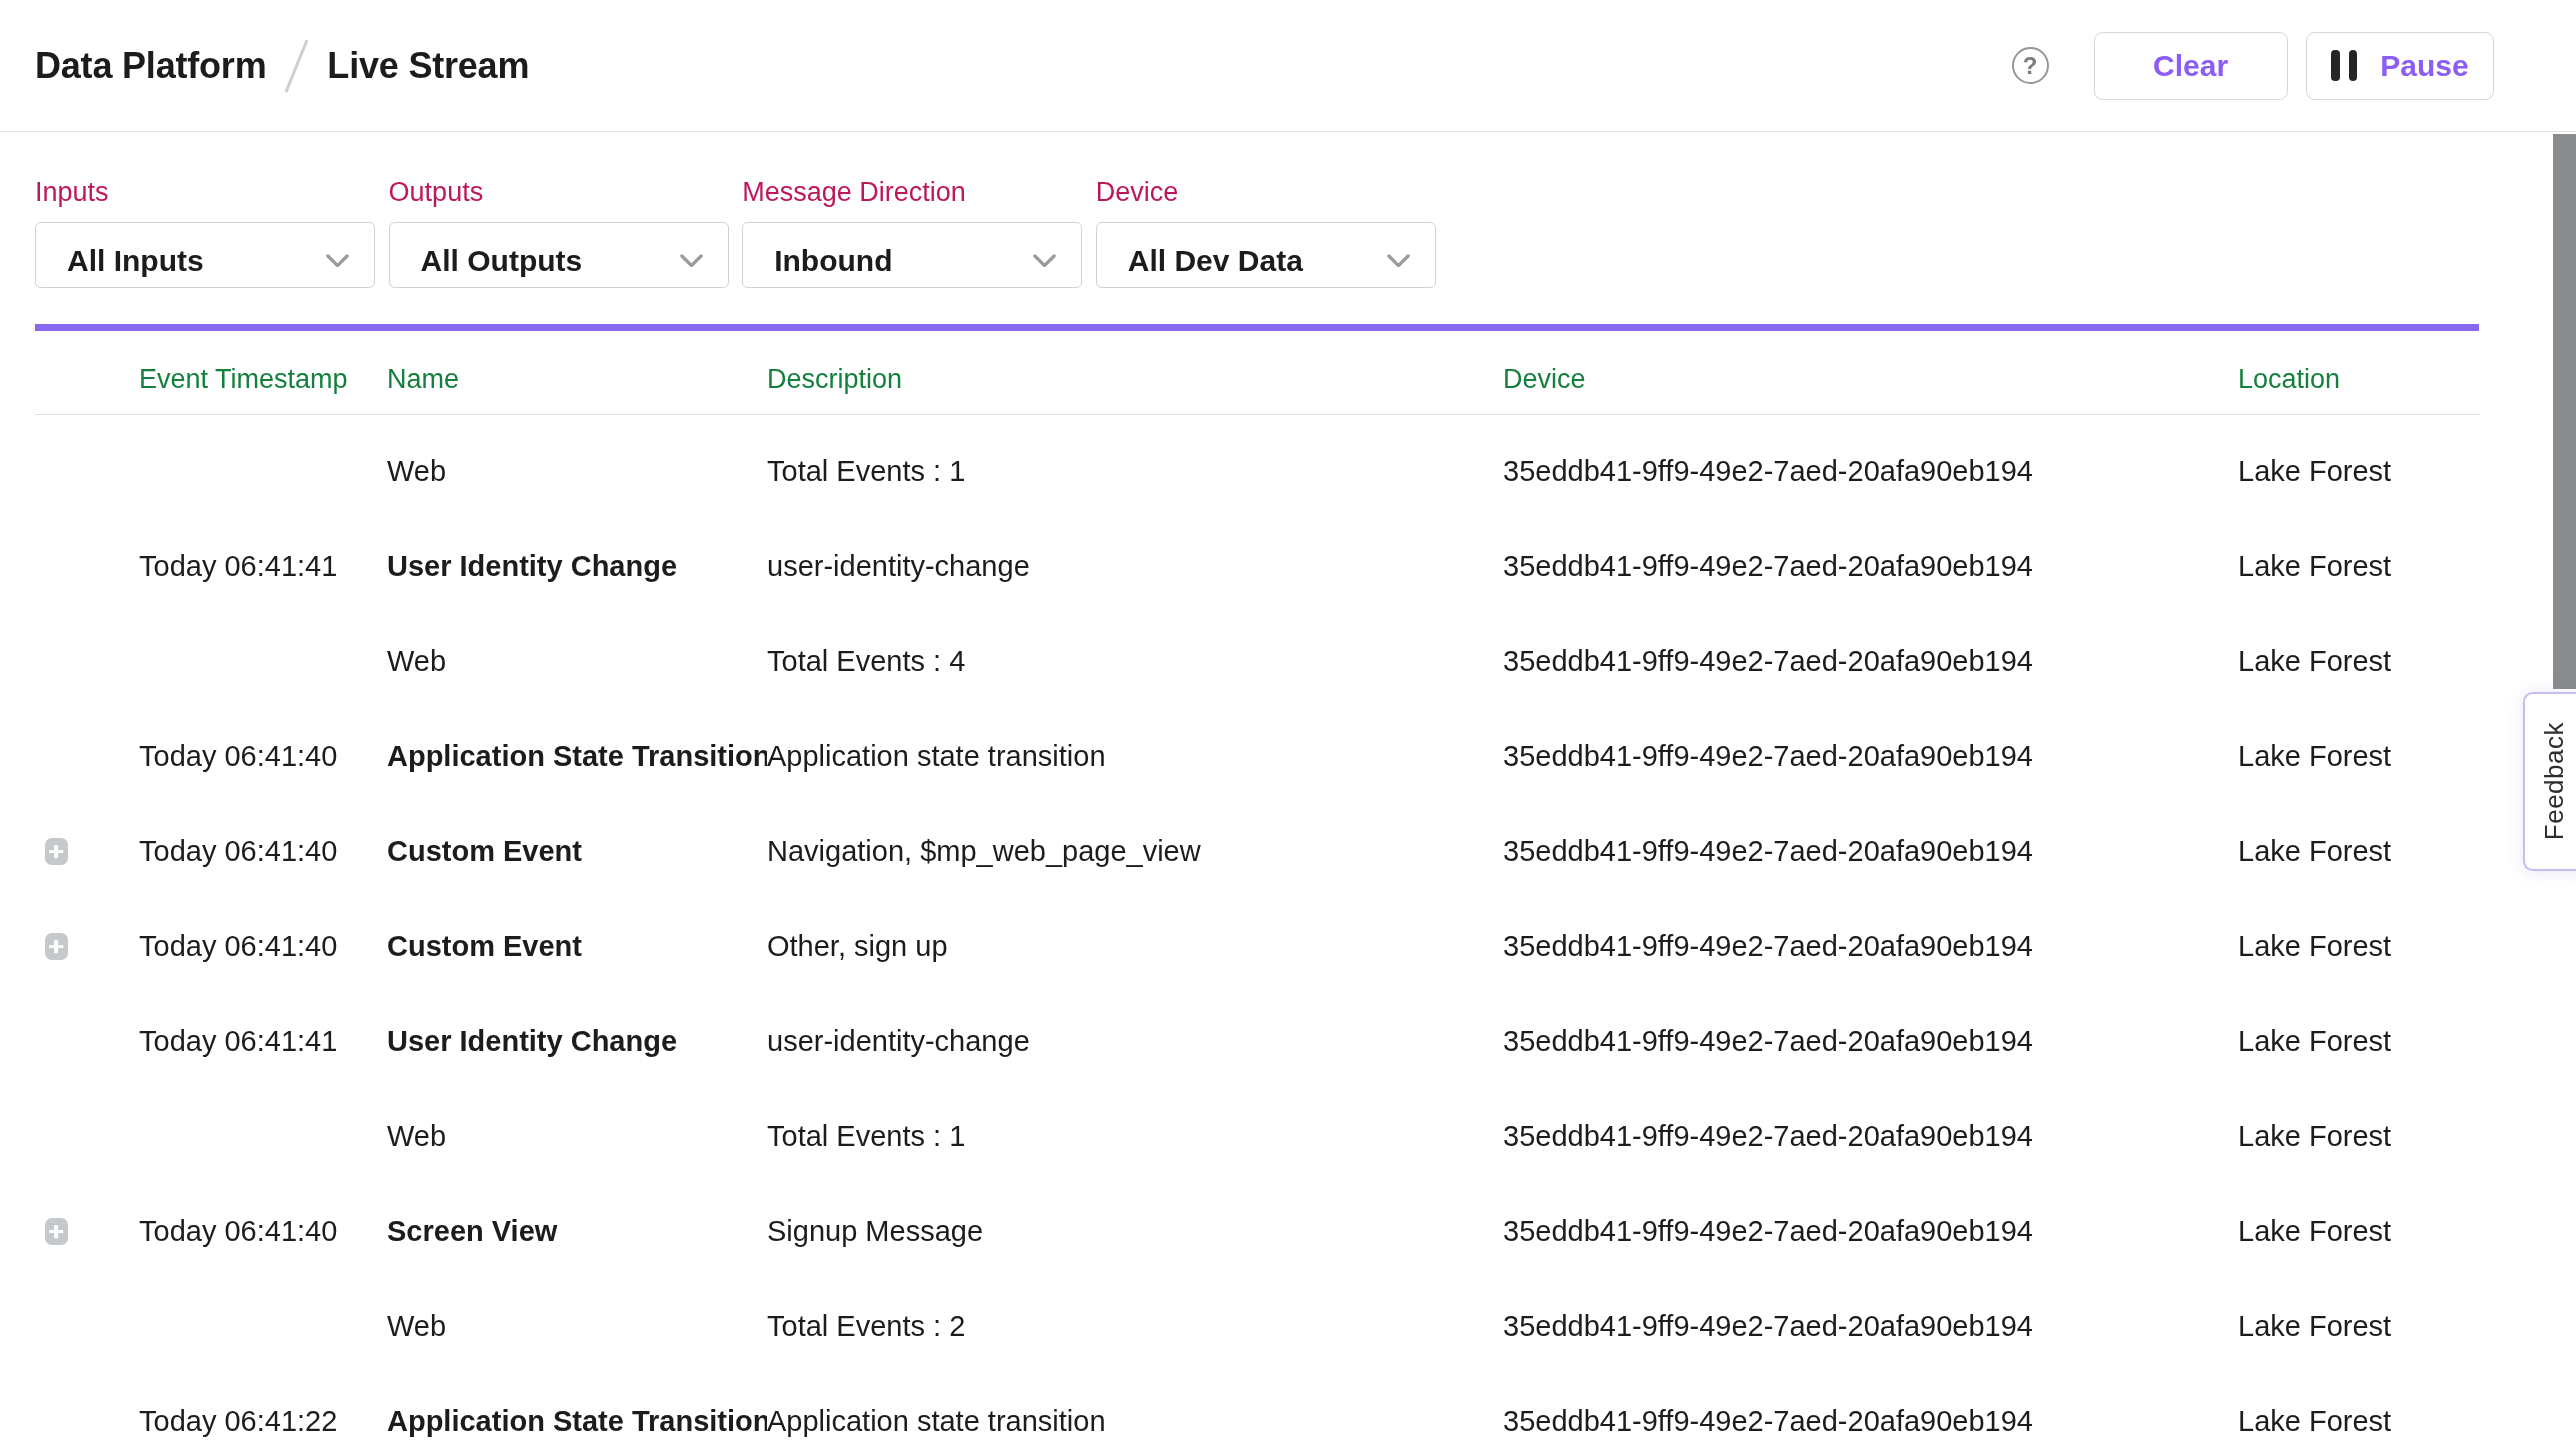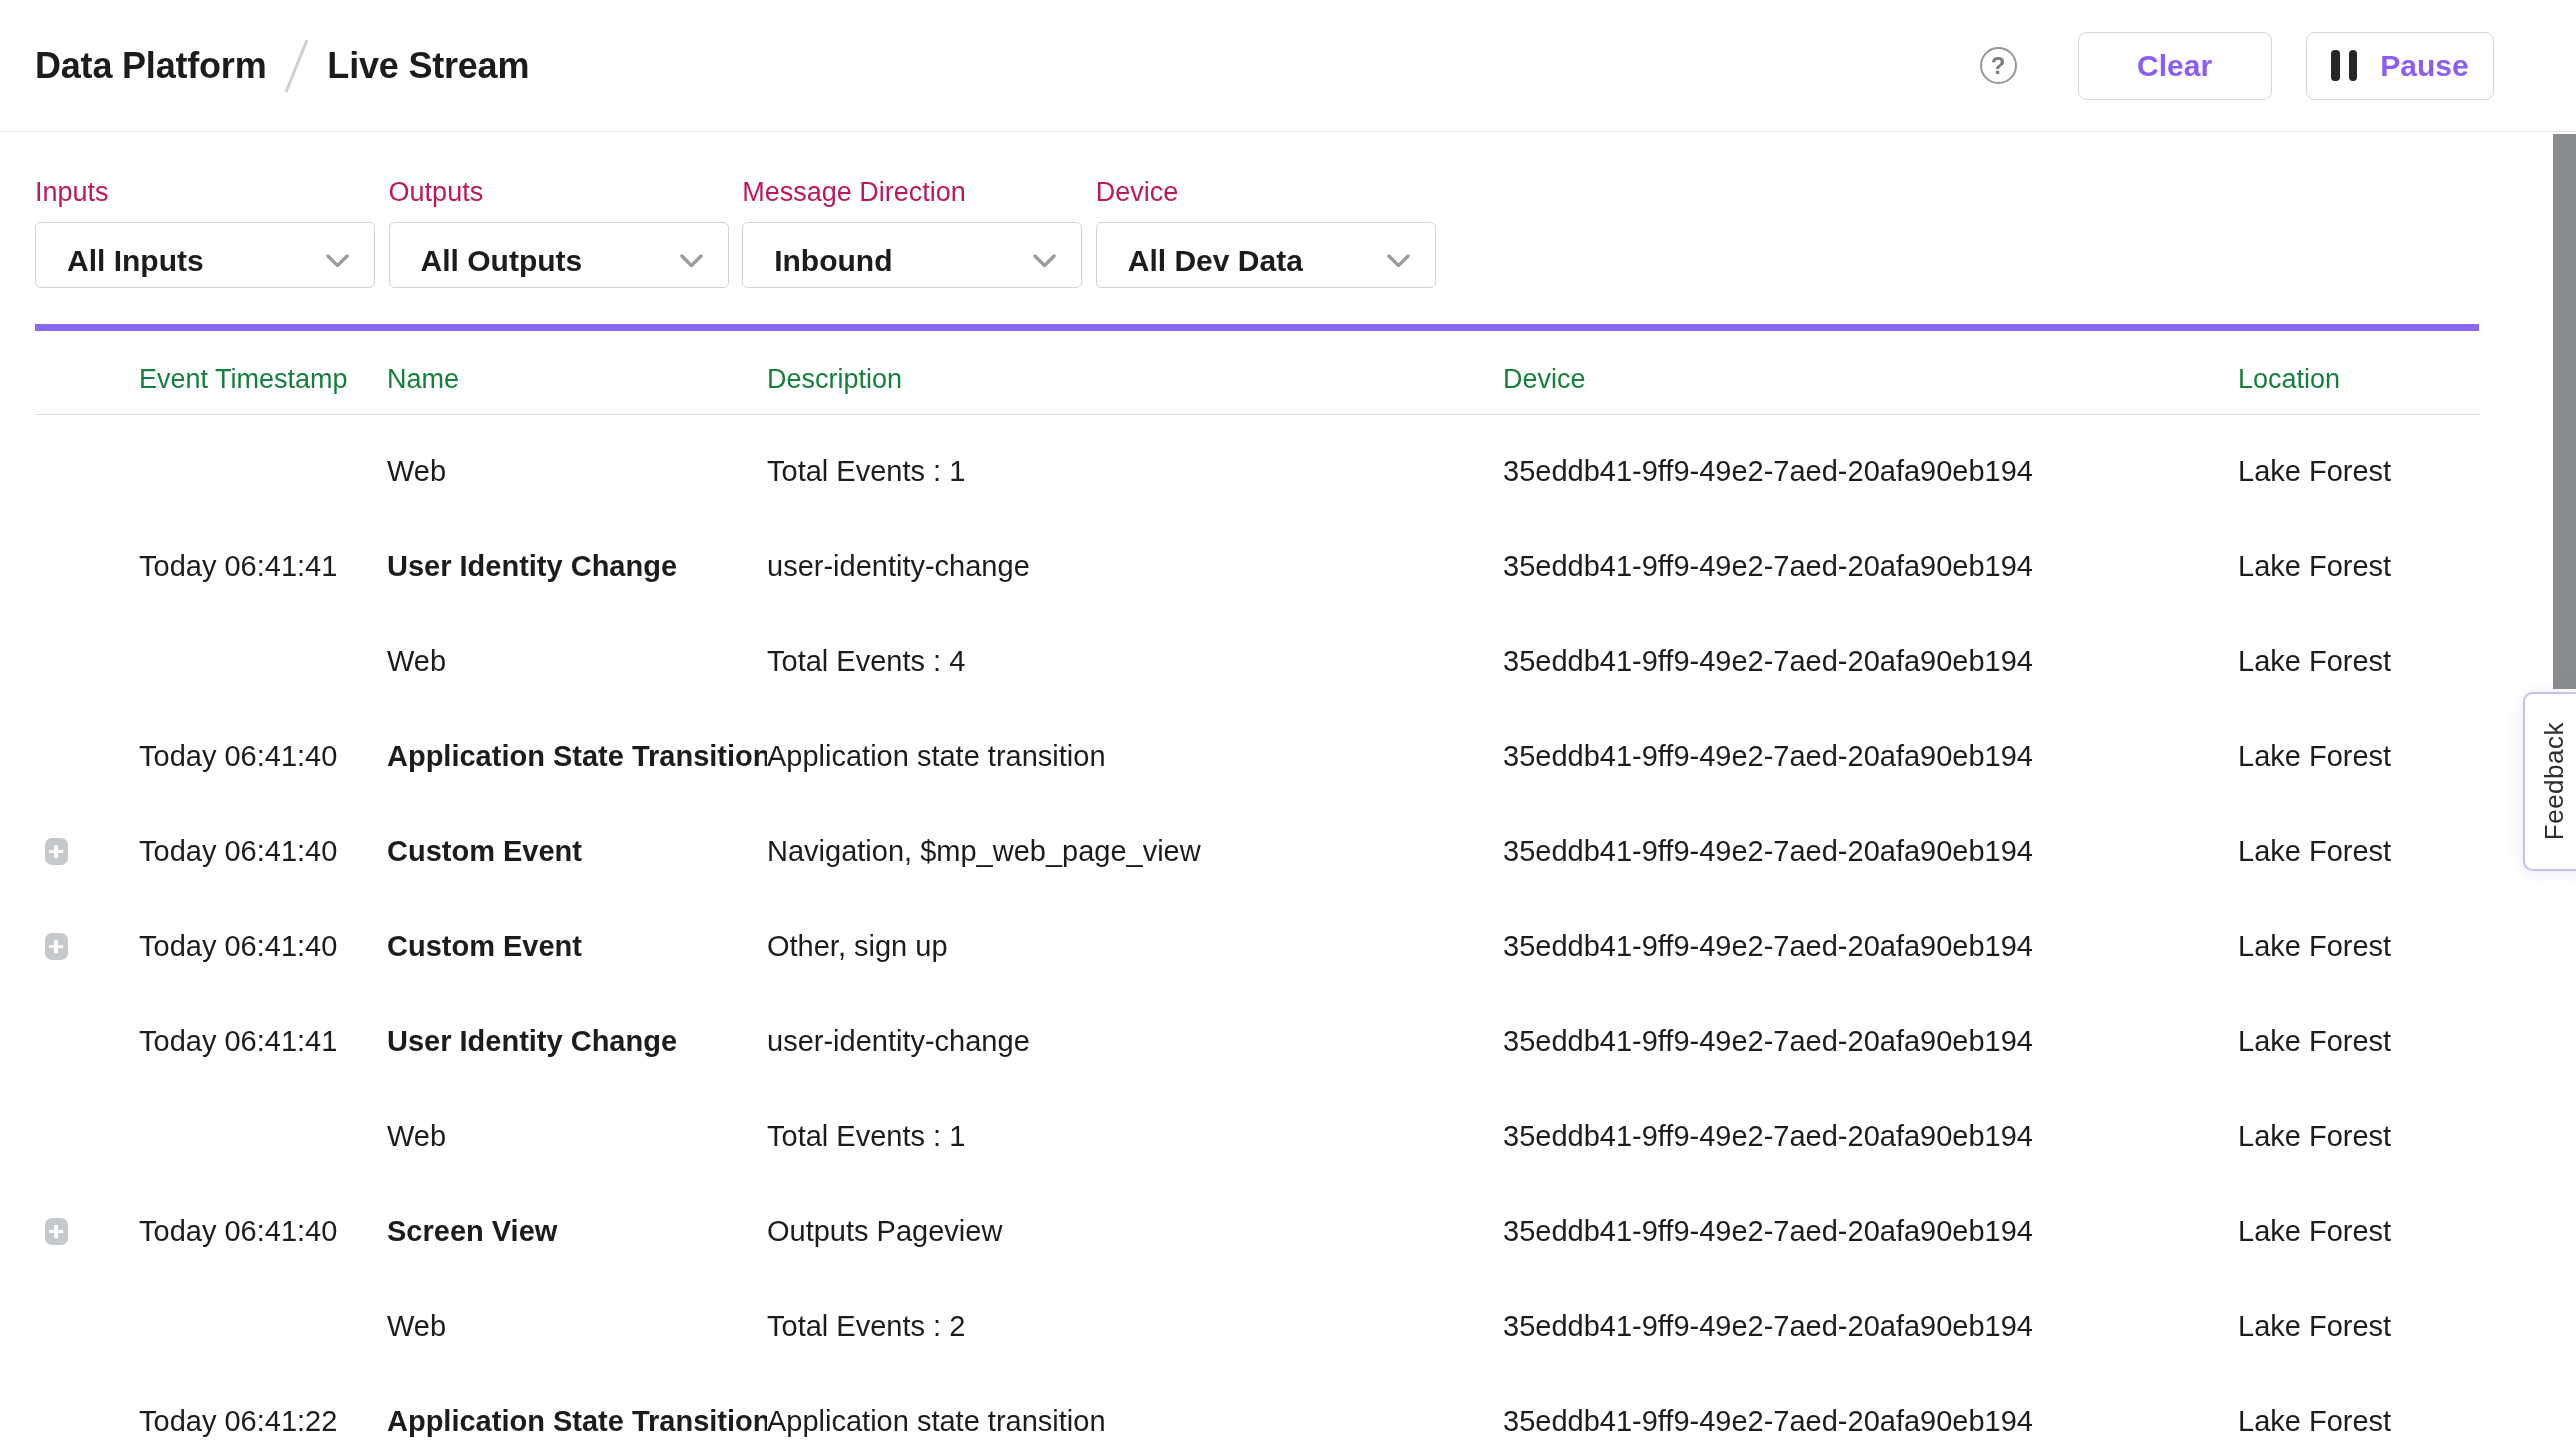--- a/index.html
+++ b/index.html
@@ -17,21 +17,20 @@
     background: #ffffff;
   }
 
   
   .topbar {
     height: 132px;
     border-bottom: 1.9px solid #e5e5e2;
     display: flex;
     align-items: center;
     padding: 0 82px 0 35px;
-    gap: 16px;
   }
   .breadcrumb { display: flex; align-items: center; }
   .crumb { font-size: 36px; font-weight: 600; color: #1c1c1c; letter-spacing: -0.2px; }
   .crumb-sep {
     width: 2.9px; height: 56px; background: #cfcfcf;
     transform: rotate(22deg);
     margin: 0 29px;
   }
   .topbar-spacer { flex: 1; }
   .help-icon {
@@ -341,21 +340,21 @@
       <td class="c-desc">Total Events : 1</td>
       <td class="c-device">35eddb41-9ff9-49e2-7aed-20afa90eb194</td>
       <td class="c-loc">Lake Forest</td>
     </tr>
           <tr class="expandable">
       <td>
         <span class="expander"></span>
       </td>
       <td class="c-ts">Today 06:41:40</td>
       <td class="c-name bold">Screen View</td>
-      <td class="c-desc">Outputs Pageview</td>
+      <td class="c-desc">Signup Message</td>
       <td class="c-device">35eddb41-9ff9-49e2-7aed-20afa90eb194</td>
       <td class="c-loc">Lake Forest</td>
     </tr>
           <tr>
       <td>
         <span class="expander"></span>
       </td>
       <td class="c-ts"></td>
       <td class="c-name">Web</td>
       <td class="c-desc">Total Events : 2</td>

